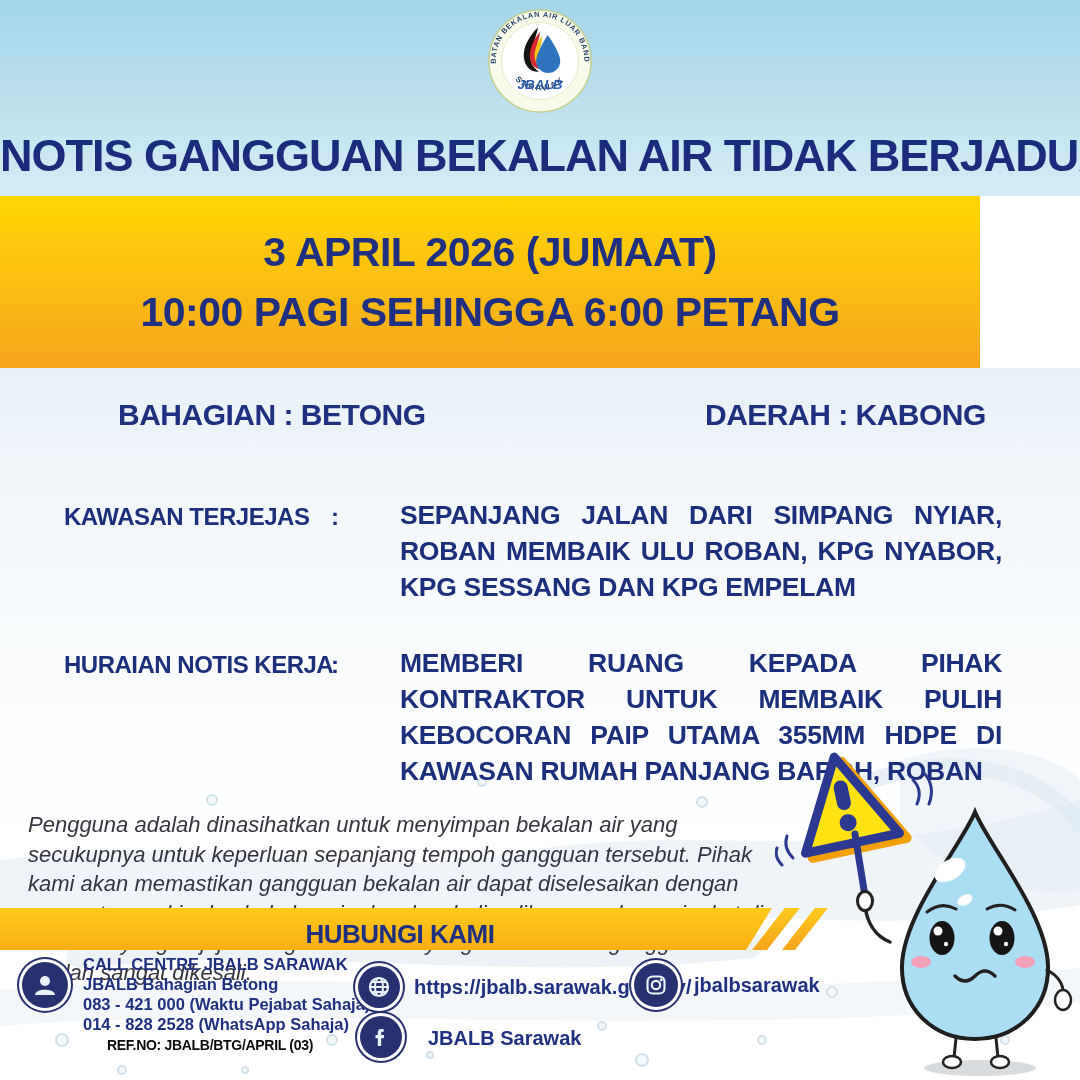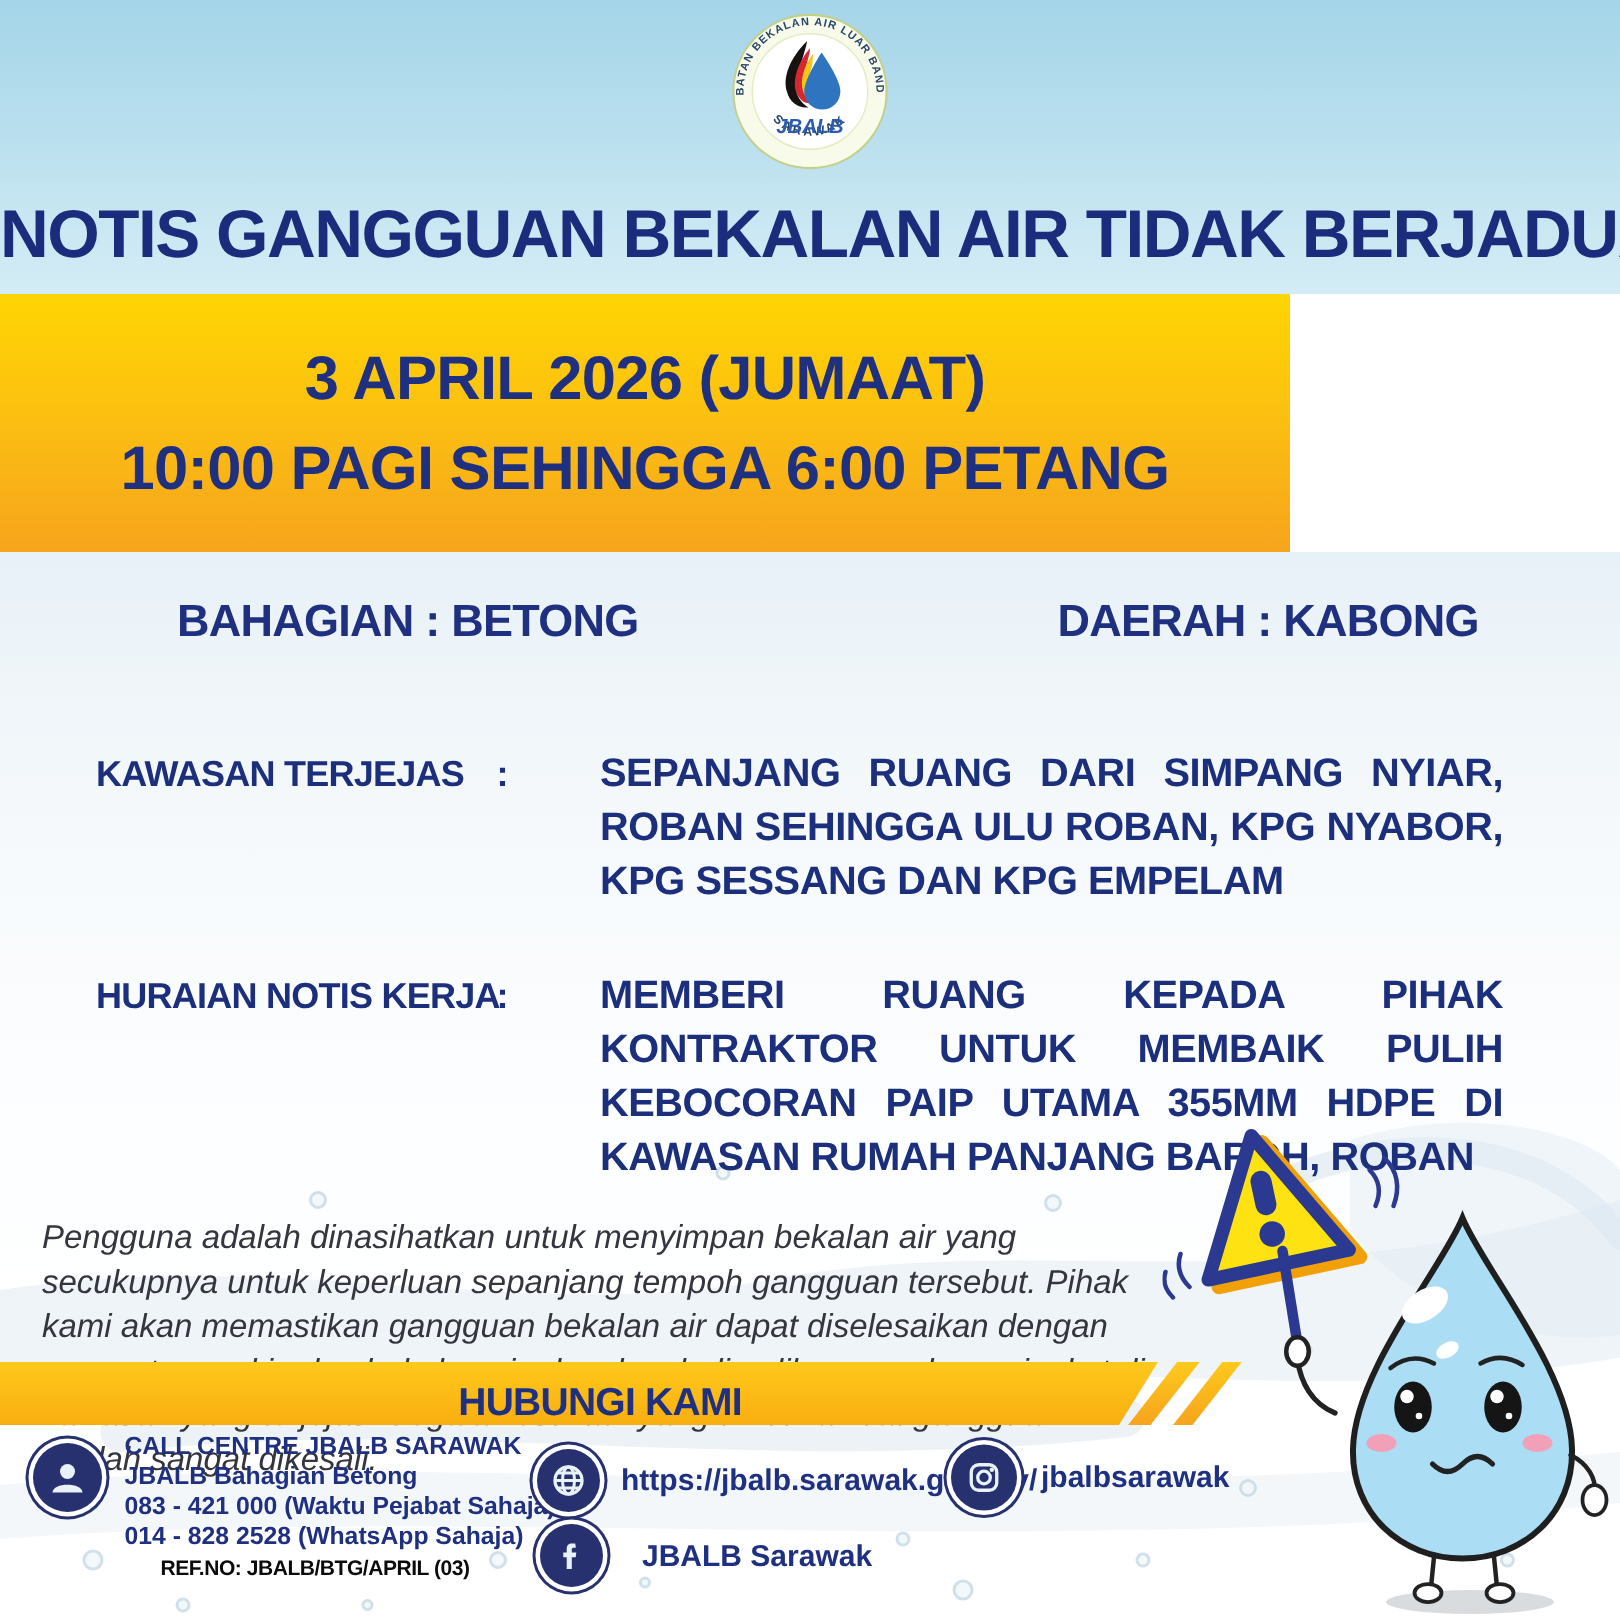--- a/index.html
+++ b/index.html
@@ -7,21 +7,21 @@
   .poster{position:relative;width:1080px;height:1080px;background:#ffffff;overflow:hidden;}
 
   
   .header-bg{position:absolute;left:0;top:0;width:1080px;height:196px;
     background:linear-gradient(180deg,#A4D5E8 0%,#B9DFEE 45%,#CBE8F3 80%,#D3ECF5 100%);}
   .logo-wrap{position:absolute;left:50%;top:8px;transform:translateX(-50%);z-index:3;}
   .page-title{position:absolute;left:0;top:130px;width:1080px;text-align:center;
     color:#1B2C7D;font-size:45px;font-weight:bold;letter-spacing:-1px;z-index:3;white-space:nowrap;}
 
   
-  .date-banner{position:absolute;left:0;top:196px;width:860px;height:172px;
+  .date-banner{position:absolute;left:0;top:196px;width:980px;height:172px;
     background:linear-gradient(180deg,#FFD503 0%,#FCC110 45%,#F6A41D 100%);
     display:flex;flex-direction:column;align-items:center;justify-content:center;z-index:2;}
   .date-banner .line{color:#1F3080;font-size:41px;font-weight:bold;letter-spacing:-0.5px;line-height:60px;white-space:nowrap;}
 
   
   .lower-bg{position:absolute;left:0;top:368px;width:1080px;height:712px;
     background:linear-gradient(180deg,#E7F1F8 0%,#EFF5F9 12%,#F7FAFC 30%,#FDFEFF 55%,#FFFFFF 75%);}
   .region-text{position:absolute;font-size:30px;font-weight:bold;letter-spacing:-0.5px;color:#1F3080;z-index:2;white-space:nowrap;}
   .bahagian{left:118px;top:398px;}
   .daerah{left:705px;top:398px;}
@@ -105,21 +105,21 @@
     <div class="line">10:00 PAGI SEHINGGA 6:00 PETANG</div>
   </div>
 
   <div class="lower-bg"></div>
 
   <div class="region-text bahagian">BAHAGIAN : BETONG</div>
   <div class="region-text daerah">DAERAH : KABONG</div>
 
   <div class="row-label" style="left:64px;top:503px;">KAWASAN TERJEJAS</div>
   <div class="row-colon" style="left:331px;top:503px;">:</div>
-  <div class="row-value" style="top:497px;">SEPANJANG RUANG DARI SIMPANG NYIAR, ROBAN SEHINGGA ULU ROBAN, KPG NYABOR, KPG SESSANG DAN KPG EMPELAM</div>
+  <div class="row-value" style="top:497px;">SEPANJANG JALAN DARI SIMPANG NYIAR, ROBAN MEMBAIK ULU ROBAN, KPG NYABOR, KPG SESSANG DAN KPG EMPELAM</div>
 
   <div class="row-label" style="left:64px;top:651px;">HURAIAN NOTIS KERJA</div>
   <div class="row-colon" style="left:331px;top:651px;">:</div>
   <div class="row-value" style="top:645px;">MEMBERI RUANG KEPADA PIHAK KONTRAKTOR UNTUK MEMBAIK PULIH KEBOCORAN PAIP UTAMA 355MM HDPE DI KAWASAN RUMAH PANJANG BAROH, ROBAN</div>
 
   <svg class="splash" width="1080" height="340" viewBox="0 0 1080 340">
     <path d="M0,120 C200,90 350,145 520,112 C700,80 850,132 1080,60 L1080,165 C850,205 650,152 450,182 C250,212 100,172 0,192 Z" fill="#DFE9F1" opacity="0.5"></path>
     <path d="M0,250 C300,222 600,272 1080,228 L1080,262 C700,302 300,262 0,286 Z" fill="#E4EEF4" opacity="0.45"></path>
     <path d="M80,215 C300,190 500,232 750,205" stroke="#D7E3EC" stroke-width="26" fill="none" opacity="0.45" stroke-linecap="round"></path>
     <path d="M860,45 C950,8 1040,28 1080,85" stroke="#D3E2EC" stroke-width="16" fill="none" opacity="0.5" stroke-linecap="round"></path>

